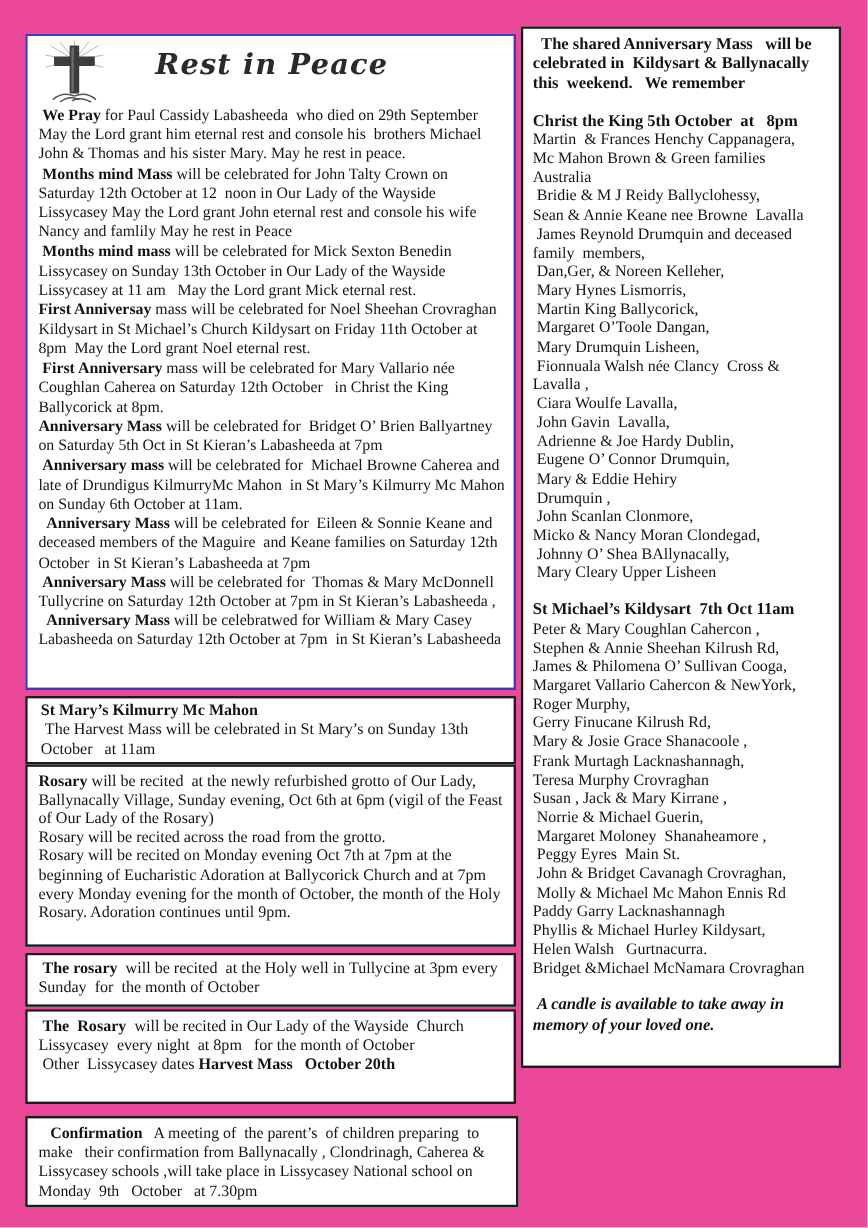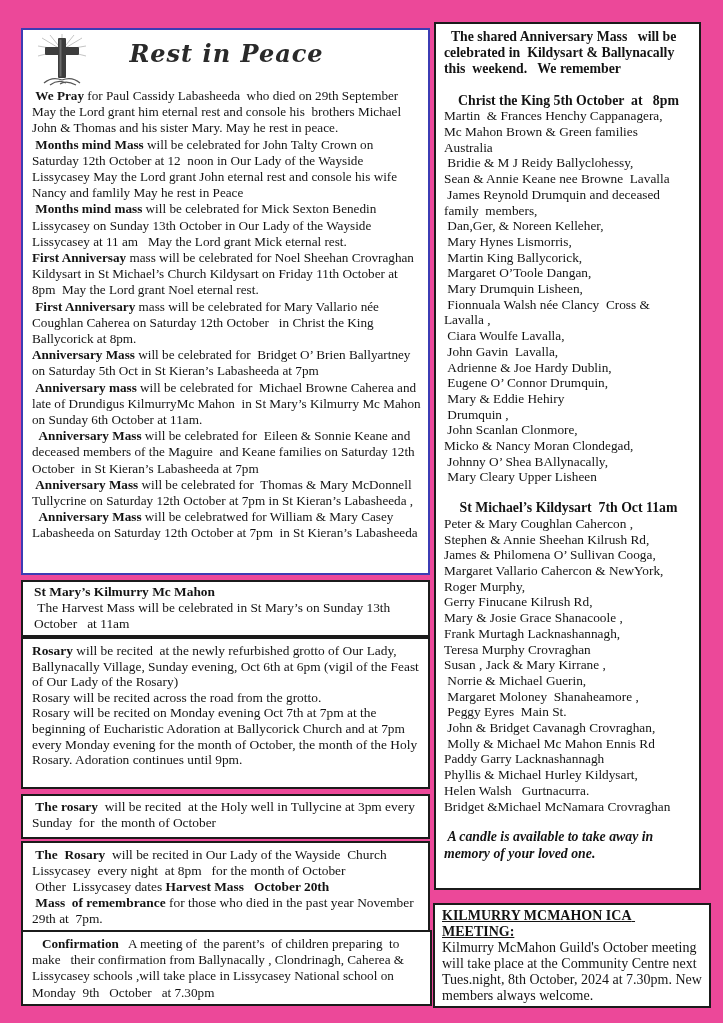--- a/index.html
+++ b/index.html
@@ -36,21 +36,21 @@
   .box-wayside { left:21px; top:841px; width:409px; min-height:79px;
     padding:4px 7px 3px 9px; font-size:13.4px; line-height:16px; }
   .box-confirmation { left:21px; top:930px; width:411px; min-height:74px;
     padding:4px 7px 3px 9px; font-size:13.2px; line-height:16.2px; }
 
   
   .box-shared { left:434px; top:22px; width:267px; min-height:868px;
     padding:5px 6px 4px 8px; font-size:13.3px; line-height:15.7px; }
   .intro { font-weight:bold; white-space:pre-wrap; font-size:13.8px; line-height:16.2px; }
   .gap { height:15px; }
-  .section-heading { font-weight:bold; white-space:pre-wrap; font-size:13.8px;text-align:center; }
+  .section-heading { font-weight:bold; white-space:pre-wrap; font-size:13.8px; }
   .name-line { white-space:pre-wrap; }
   .candle-note { font-weight:bold; font-style:italic; white-space:pre-wrap; font-size:13.8px; line-height:16.5px; }
 
   .box-ica { left:433px; top:903px; width:278px; min-height:90px;
     padding:3px 6px 3px 7px; font-size:14px; line-height:15.9px; border-width:2px; }
   .ica-heading { font-weight:bold; text-decoration:underline; white-space:pre-wrap; }
 </style>
 </head>
 <body>
 
@@ -116,21 +116,20 @@
   <section class="box box-holywell">
     <div>
         <p><span class="bold"> The rosary </span><span> will be recited  at the Holy well in Tullycine at 3pm every Sunday  for  the month of October</span></p>
       </div>
   </section>
 
   <section class="box box-wayside">
     <div>
         <p><span class="bold"> The  Rosary </span><span> will be recited in Our Lady of the Wayside  Church Lissycasey  every night  at 8pm   for the month of October</span></p>
         <p><span> Other  Lissycasey dates </span><span class="bold">Harvest Mass   October 20th</span></p>
-        <p><span class="bold"> Mass  of remembrance</span><span> for those who died in the past year November 29th at  7pm.</span></p>
       </div>
   </section>
 
   <section class="box box-confirmation">
     <div>
         <p><span class="bold">   Confirmation</span><span>   A meeting of  the parent’s  of children preparing  to make   their confirmation from Ballynacally , Clondrinagh, Caherea &amp; Lissycasey schools ,will take place in Lissycasey National school on Monday  9th   October   at 7.30pm</span></p>
       </div>
   </section>
 
   <section class="box box-shared">
@@ -190,18 +189,14 @@
           <div class="name-line">Phyllis &amp; Michael Hurley Kildysart,</div>
           <div class="name-line">Helen Walsh   Gurtnacurra.</div>
           <div class="name-line">Bridget &amp;Michael McNamara Crovraghan</div>
         </div>
     </div>
 
     <div class="gap"></div>
     <div class="candle-note"> A candle is available to take away in memory of your loved one.</div>
   </section>
 
-  <section class="box box-ica">
-    <div class="ica-heading">KILMURRY MCMAHON ICA MEETING:</div>
-    <p>Kilmurry McMahon Guild's October meeting will take place at the Community Centre next Tues.night, 8th October, 2024 at 7.30pm. New members always welcome.</p>
-  </section>
 
 </div>
 
 </body></html>

